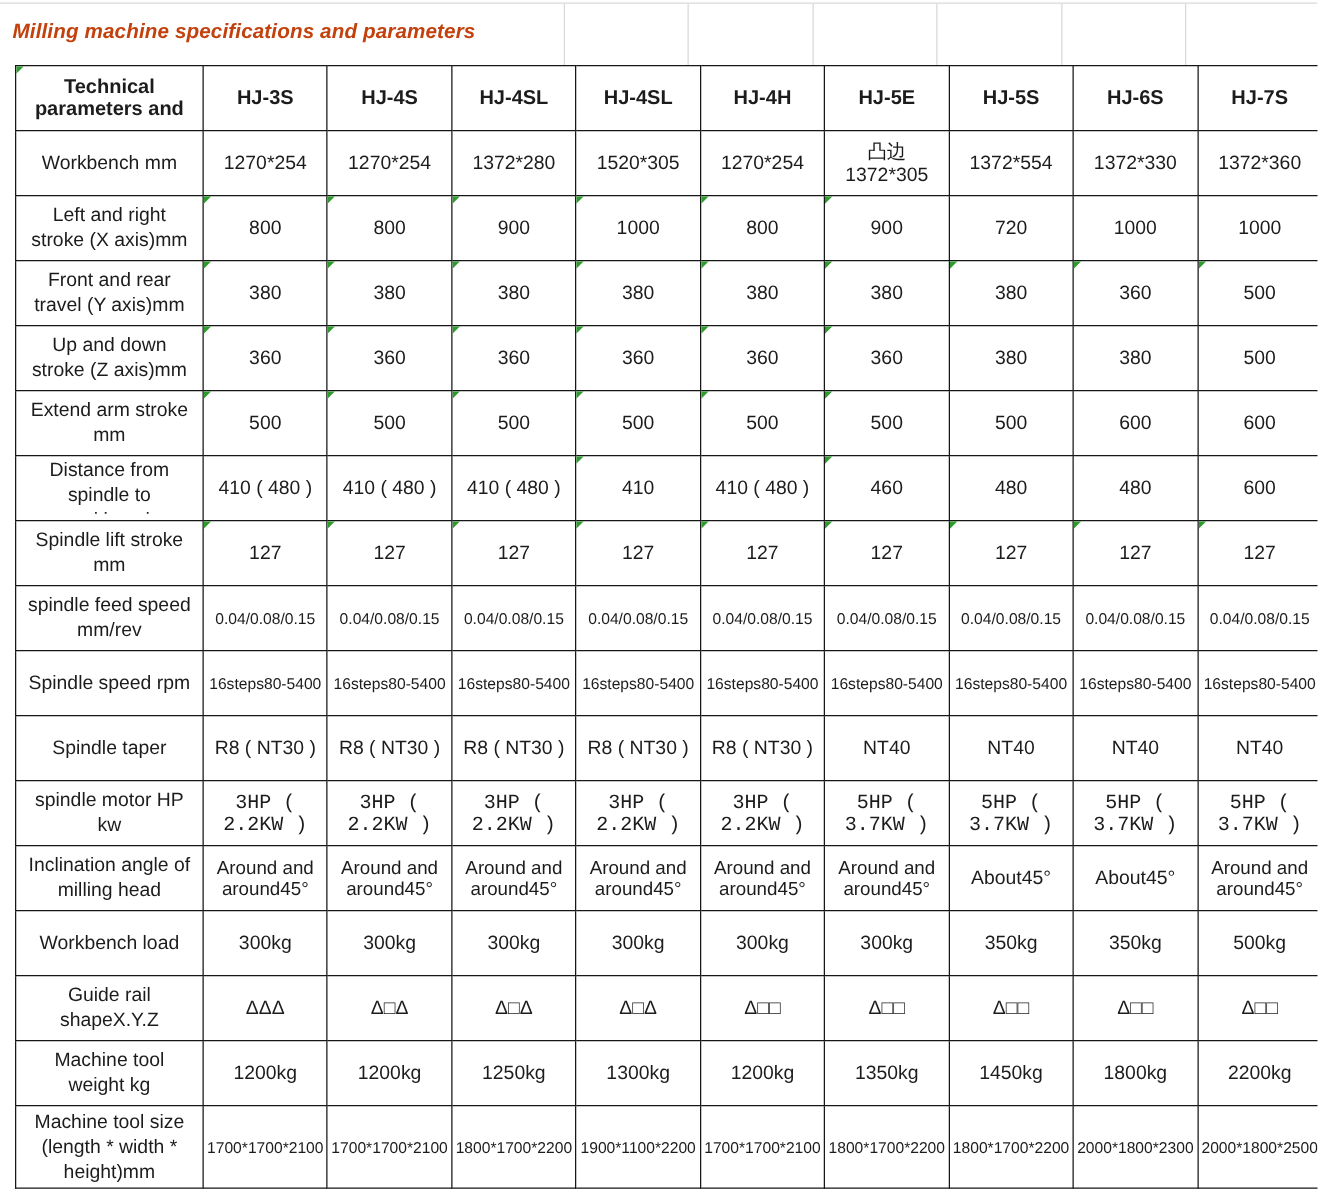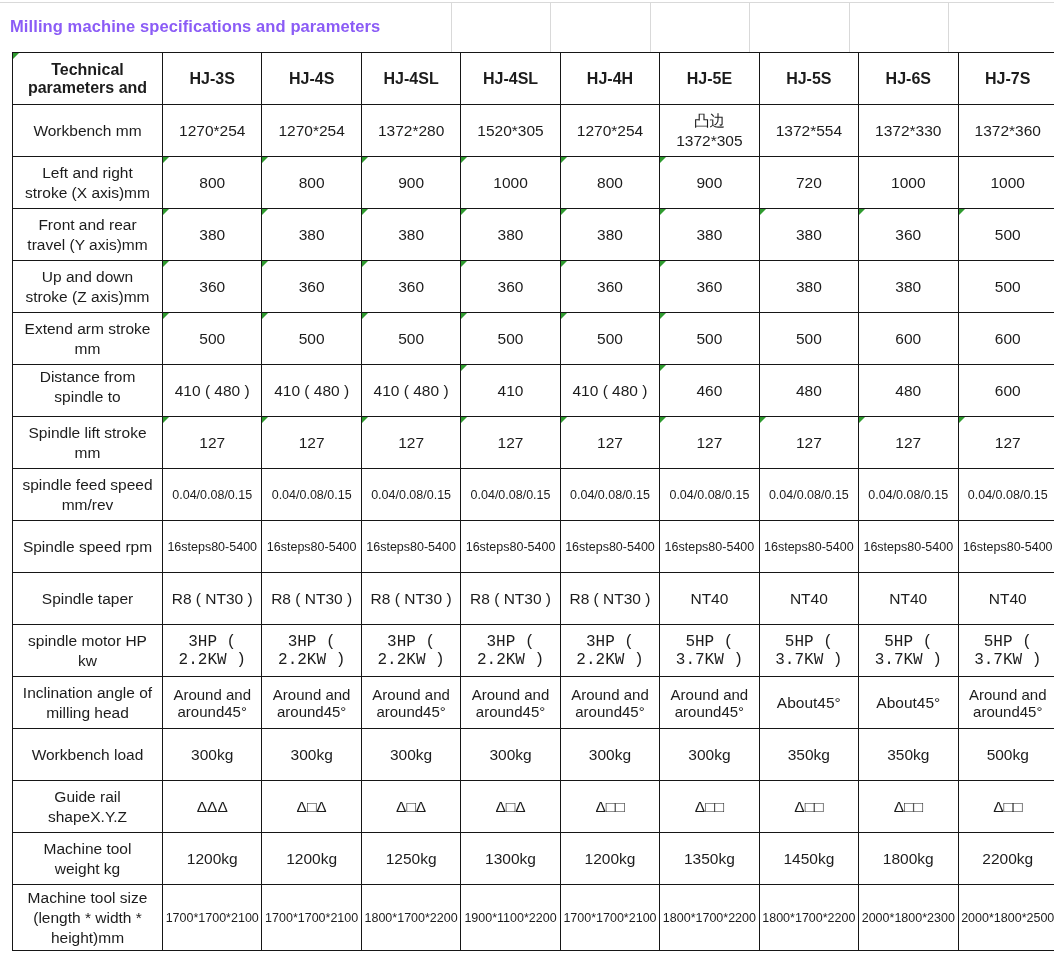--- a/index.html
+++ b/index.html
@@ -5,22 +5,23 @@
   html,body{margin:0;padding:0;background:#fff;}
   body{
     width:1054px;height:955px;overflow:hidden;
     font-family:"Liberation Sans","DejaVu Sans",sans-serif;
     color:#1c1c1c;
   }
   
   .titlebar{position:relative;height:52px;width:1054px;}
   .title{
     position:absolute;left:10px;top:50%;transform:translateY(-50%);
-    color:#8b5cf6;font-weight:bold;font-size:16.5px;letter-spacing:.1px;
+    color:#c2410c;font-weight:bold;font-size:16.5px;letter-spacing:.1px;
     white-space:nowrap;
+    font-style:italic;
   }
   .gl-h{position:absolute;left:0;right:0;top:2px;height:1px;background:#d9d9d9;}
   .gl-v{position:absolute;top:3px;bottom:0;width:1px;background:#d9d9d9;}
   
   table{
     border-collapse:collapse;table-layout:fixed;
     width:1046px;margin-left:12px;
   }
   col.c0{width:150px;}
   th,td{

